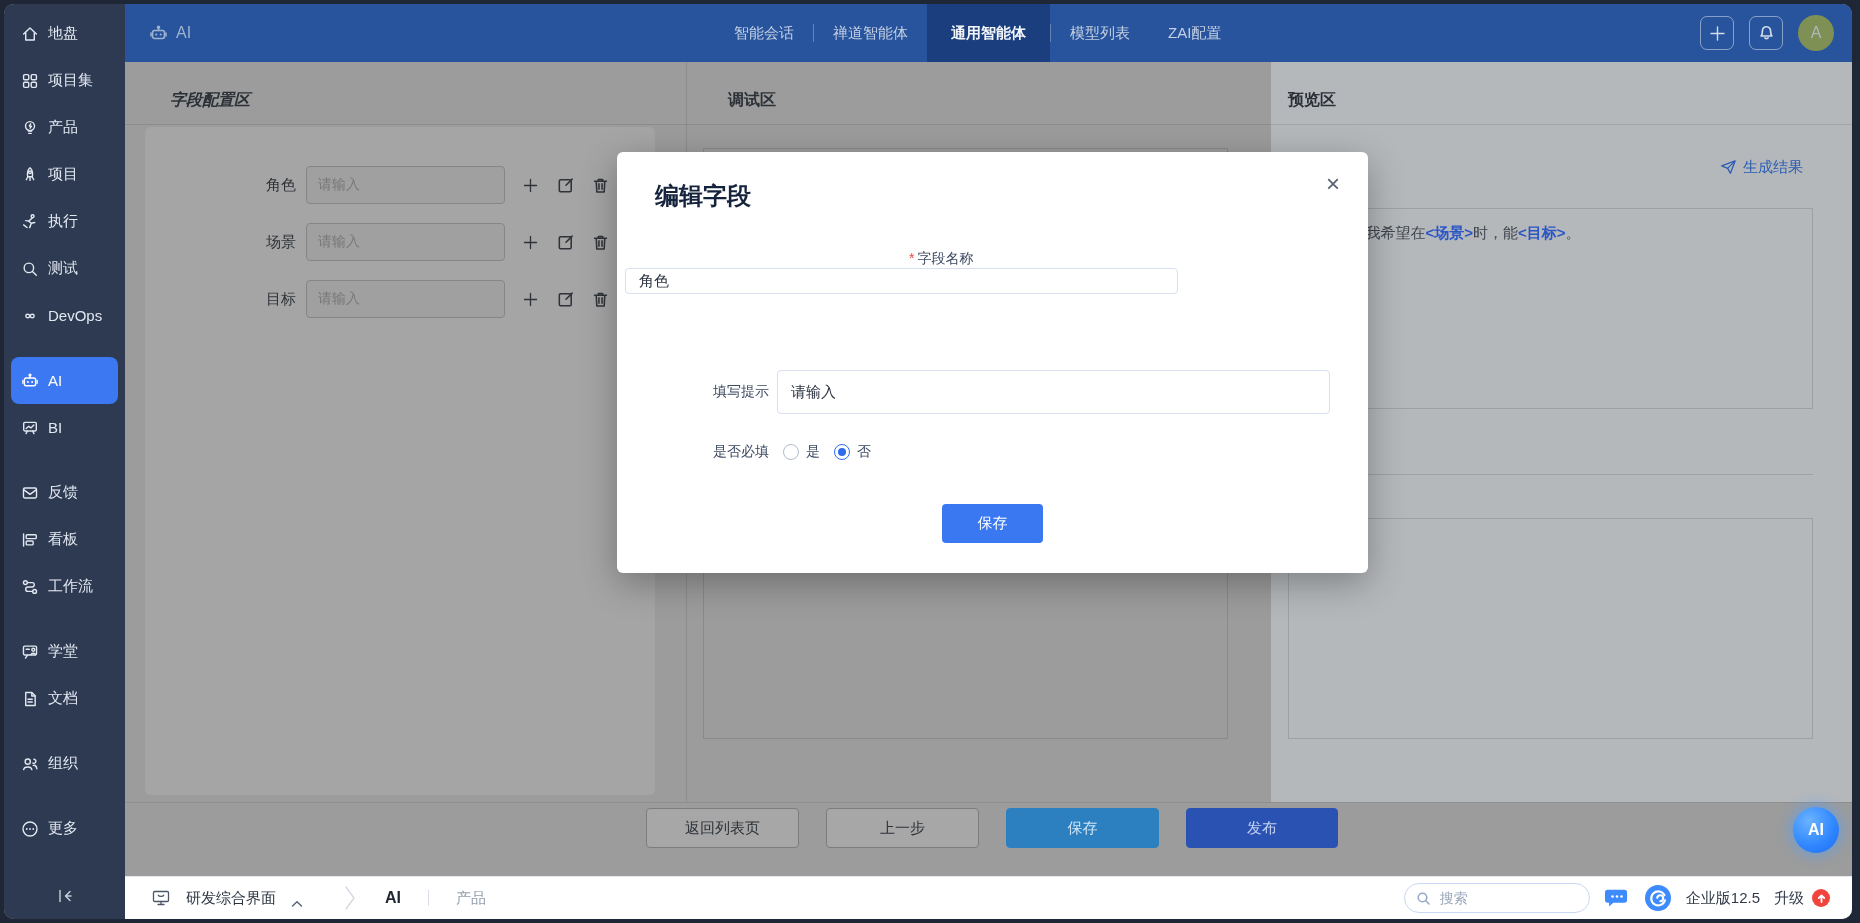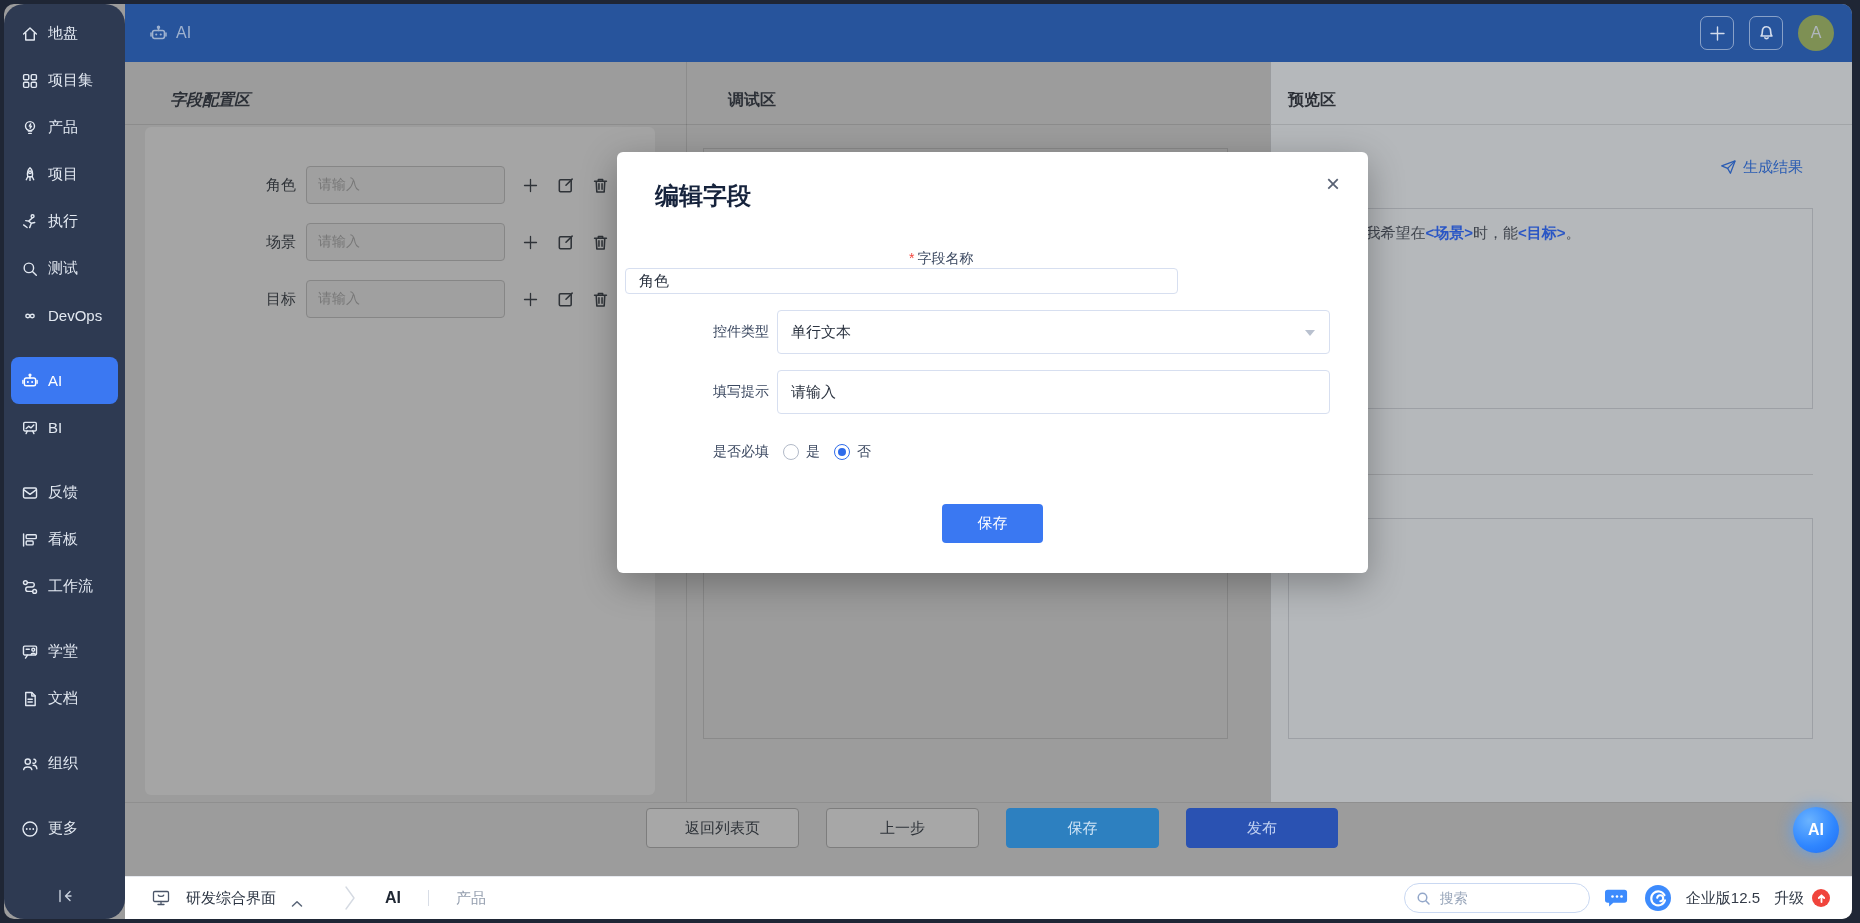--- a/index.html
+++ b/index.html
@@ -1,21 +1,21 @@
 <!DOCTYPE html>
 <html><head>
 <meta charset="utf-8">
 <style>
   html,body{margin:0;padding:0;background:#1f2635;font-family:"Liberation Sans","DejaVu Sans",sans-serif;}
   *{box-sizing:border-box;}
   #stage{position:relative;width:1860px;height:923px;overflow:hidden;background:#1f2635;}
   #app{position:absolute;left:4px;top:4px;right:8px;bottom:4px;border-radius:10px;overflow:hidden;background:#9c9c9c;}
 
   
-  .sidebar{position:absolute;left:0;top:0;bottom:0;width:121px;background:#2e3a52;padding-top:6px;border-radius:20px;}
+  .sidebar{position:absolute;left:0;top:0;bottom:0;width:121px;background:#2e3a52;padding-top:6px;}
   .side-item{display:flex;align-items:center;height:47px;padding-left:17px;gap:9px;color:#e2e8f1;font-size:15px;cursor:pointer;}
   .side-item .icn{width:18px;height:18px;display:inline-flex;}
   .side-item .icn svg{width:18px;height:18px;fill:none;stroke:currentColor;stroke-width:1.25;stroke-linecap:round;stroke-linejoin:round;}
   .side-item.active{background:#3b78f2;margin:0 7px;padding-left:10px;border-radius:8px;color:#ffffff;}
   .side-div{height:1px;background:rgba(255,255,255,.14);margin:5px 14px;}
   .collapse-btn{position:absolute;bottom:12px;left:50%;transform:translateX(-50%);width:22px;height:22px;color:#c9d1dd;cursor:pointer;}
   .collapse-btn svg{width:22px;height:22px;fill:none;stroke:currentColor;stroke-width:1.4;stroke-linecap:round;stroke-linejoin:round;}
 
   
   .header{position:absolute;left:121px;right:0;top:0;height:58px;background:#27549c;}
@@ -267,20 +267,40 @@
       <div class="brand">
         <svg viewBox="0 0 16 16">
             <rect x="3" y="5.4" width="10" height="6.8" rx="1.6"></rect>
             <path d="M8 5.4V3.4M1.7 7.6v2.4M14.3 7.6v2.4"></path>
             <circle cx="8" cy="2.7" r=".8"></circle>
             <circle cx="6.1" cy="8.8" r=".9" fill="currentColor" stroke="none"></circle>
             <circle cx="9.9" cy="8.8" r=".9" fill="currentColor" stroke="none"></circle>
           </svg>
         <span>AI</span>
       </div>
+      <div class="tabs" id="tab-list">
+
+      <div class="tab">
+            <span>智能会话</span>
+          </div>
+          <span class="tab-sep"></span>
+          <div class="tab">
+            <span>禅道智能体</span>
+          </div>
+          <div class="tab active">
+            <span>通用智能体</span>
+          </div>
+          <span class="tab-sep"></span>
+          <div class="tab">
+            <span>模型列表</span>
+          </div>
+          <div class="tab">
+            <span>ZAI配置</span>
+          </div>
+        </div>
       <div class="hdr-right">
         <div class="icon-btn">
           <svg viewBox="0 0 19 19">
               <path d="M9.5 3v13M3 9.5h13"></path>
             </svg>
         </div>
         <div class="icon-btn">
           <svg viewBox="0 0 16 16">
               <path d="M8 2.3c-2.5 0-3.5 2-3.5 4.2 0 2.6-1.1 3.6-1.1 3.6h9.2s-1.1-1-1.1-3.6C11.5 4.3 10.5 2.3 8 2.3ZM6.7 11.7c.2.9 2.4.9 2.6 0"></path>
             </svg>
@@ -462,27 +482,20 @@
     <div class="modal-title">编辑字段</div>
     <div class="modal-close">×</div>
 
     <div class="mrow" style="top:98px;flex-direction:column;">
       <span class="mlabel"><span class="star">*</span><span>字段名称</span></span>
       <span class="mctrl">
         <input value="角色" style="">
       </span>
     </div>
 
-    <div class="mrow" style="top:158px;">
-      <span class="mlabel">控件类型</span>
-      <span class="mctrl">
-        <input readonly="" value="单行文本" style="">
-        <span class="sel-caret"></span>
-      </span>
-    </div>
 
     <div class="mrow" style="top:218px;">
       <span class="mlabel">填写提示</span>
       <span class="mctrl">
         <input value="请输入" style="">
       </span>
     </div>
 
     <div class="mrow-radios">
       <span class="mlabel">是否必填</span>

